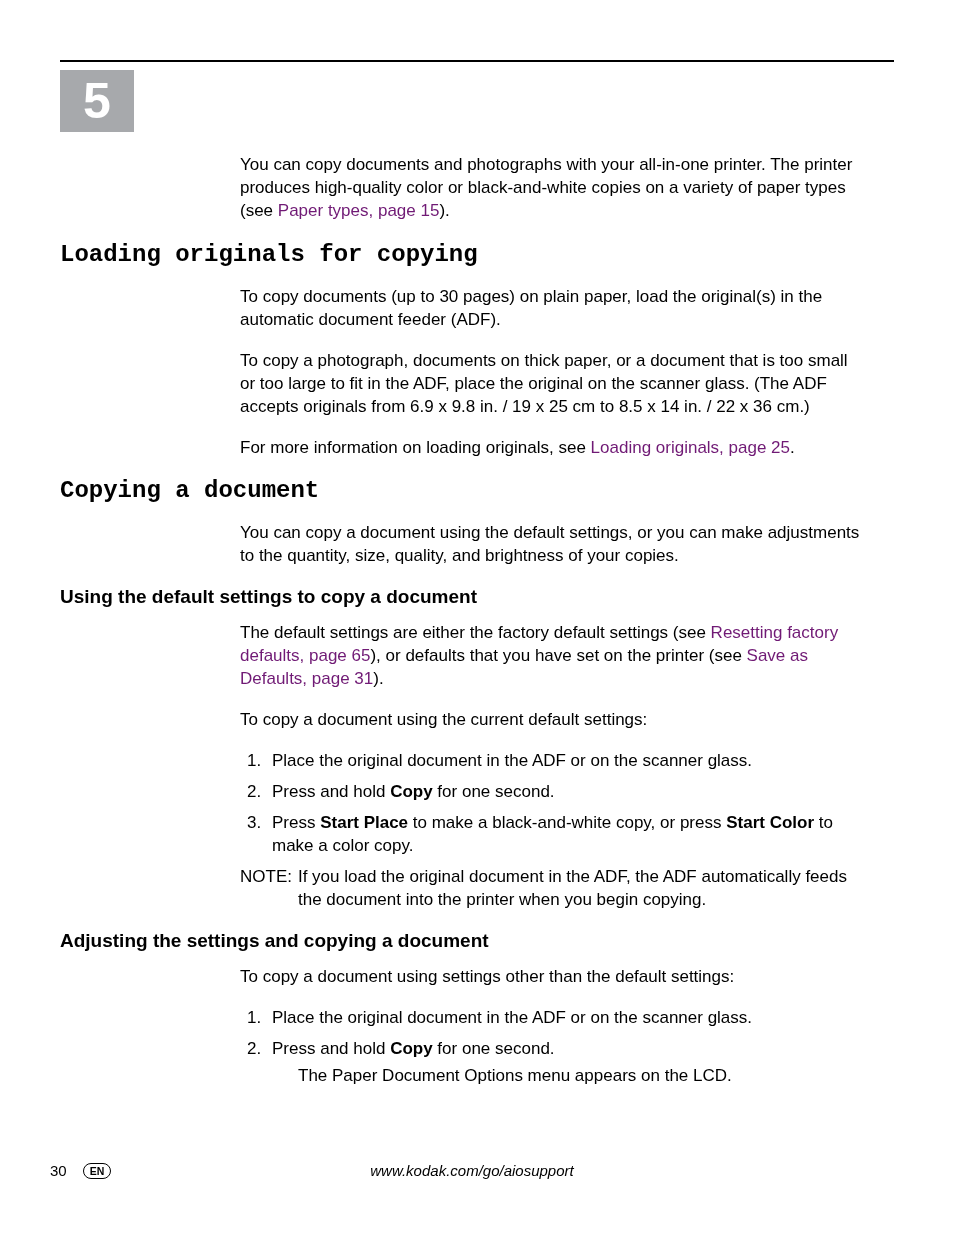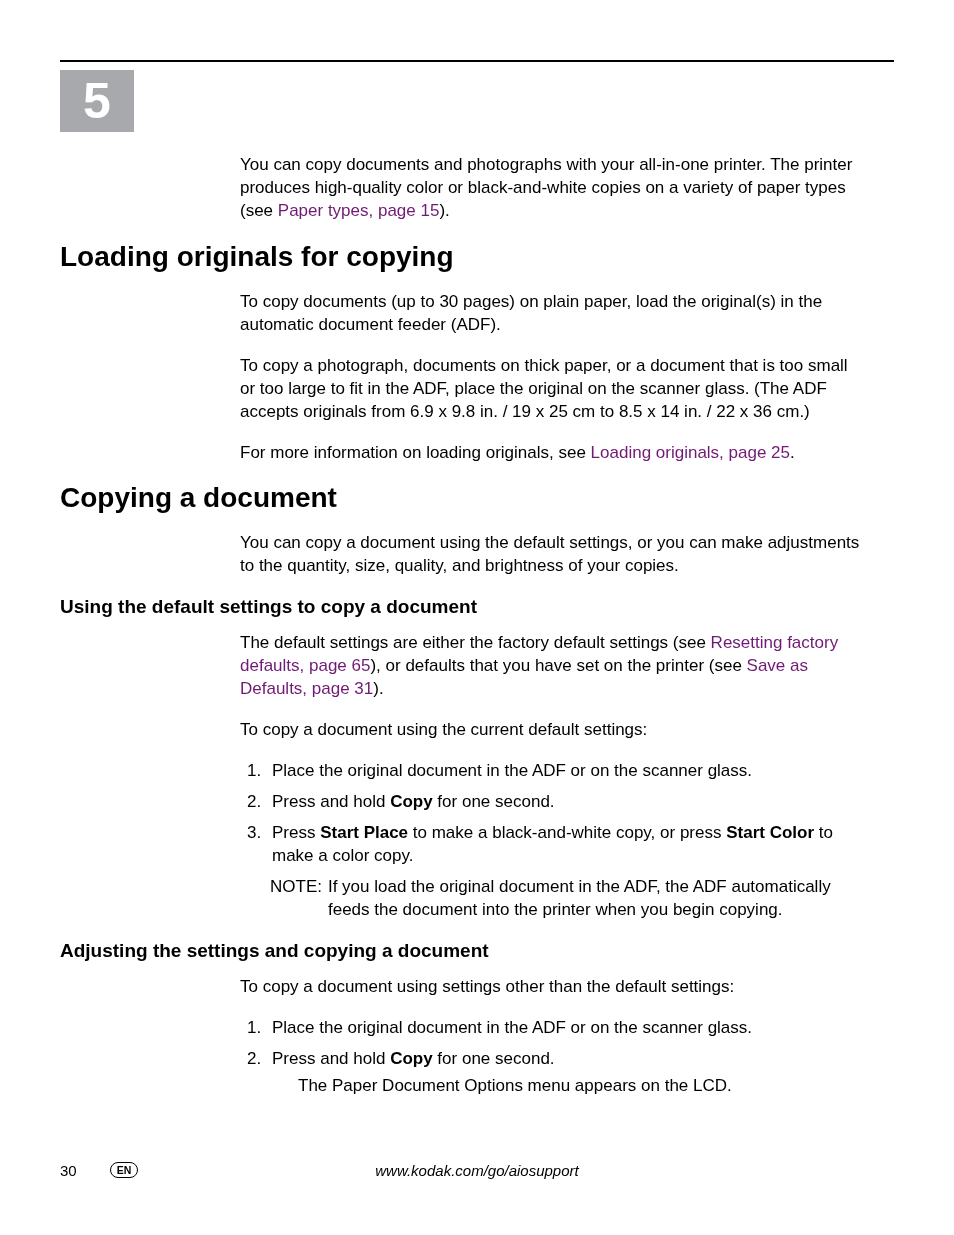--- a/index.html
+++ b/index.html
@@ -40,24 +40,25 @@
       line-height: 62px;
     }
     .body-block {
       margin-left: 180px;
       margin-right: 30px;
       font-size: 17px;
       line-height: 1.35;
       margin-bottom: 18px;
     }
     .section-h1 {
-      font-size: 28px;
+      font-size: 24px;
       font-weight: 700;
       margin-top: 12px;
       margin-bottom: 18px;
+      font-family: Liberation Mono, monospace;
     }
     .section-h2 {
       font-size: 19px;
       font-weight: 700;
       margin-top: 12px;
       margin-bottom: 14px;
     }
     .link { color: #701a75; }
     ol {
       list-style: decimal;
@@ -69,30 +70,29 @@
     }
     ol li { margin-bottom: 8px; padding-left: 6px; }
     .note-row {
       display: flex;
       margin-left: 180px;
       margin-right: 30px;
       font-size: 17px;
       line-height: 1.35;
       margin-bottom: 18px;
     }
-    .note-label { white-space: nowrap; margin-right: 6px; margin-left: 30px; }
+    .note-label { white-space: nowrap; margin-right: 6px; }
     .footer {
       position: absolute;
       bottom: 56px;
-      left: 60px;
+      left: 50px;
       right: 60px;
       display: flex;
-      align-items: flex-start;
+      align-items: flex-end;
       font-size: 15px;
-      gap: 17px;
     }
     .page-num { margin-right: 16px; }
     .lang-badge {
       display: inline-flex;
       align-items: center;
       justify-content: center;
       border: 1.5px solid #000;
       border-radius: 10px;
       font-size: 10.5px;
       font-weight: 700;

